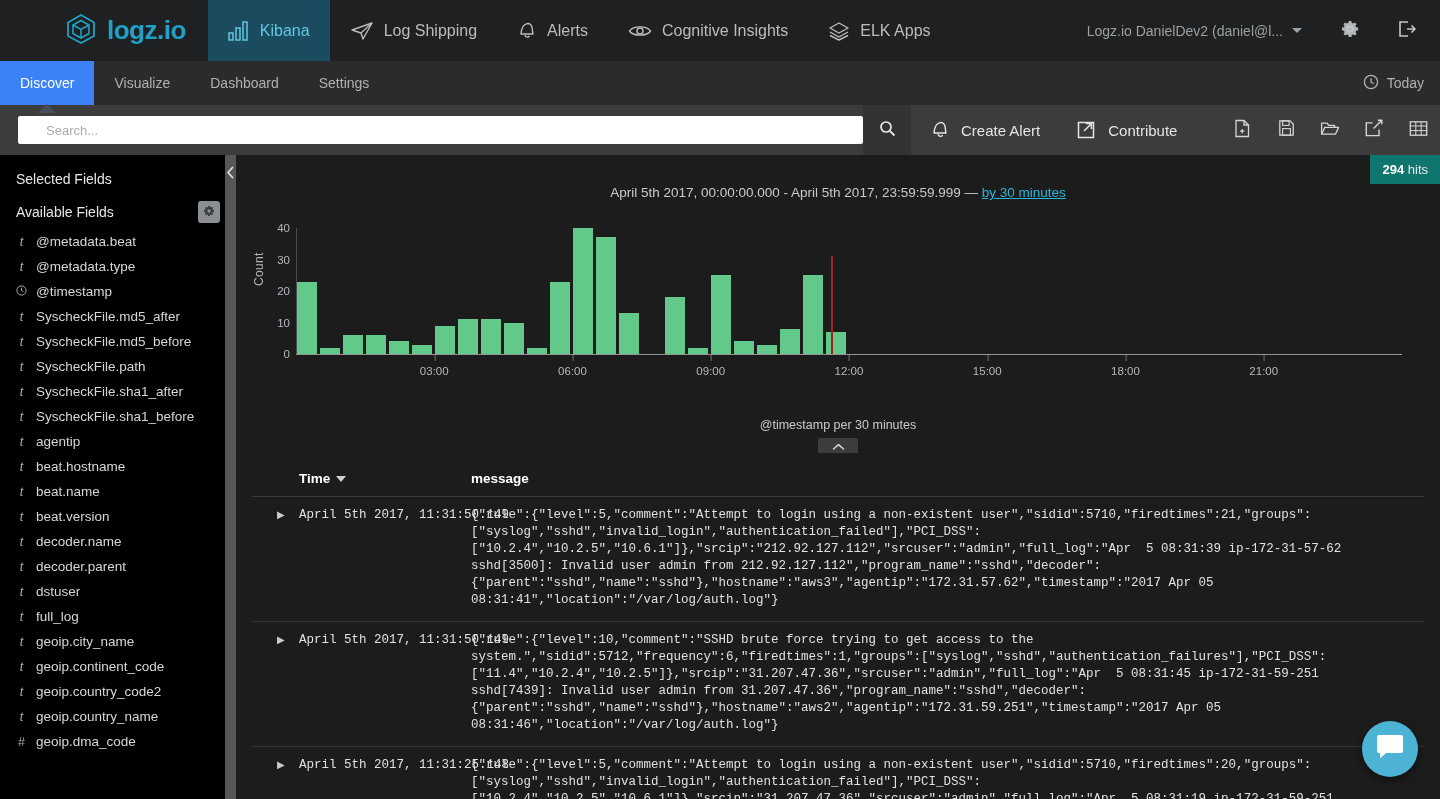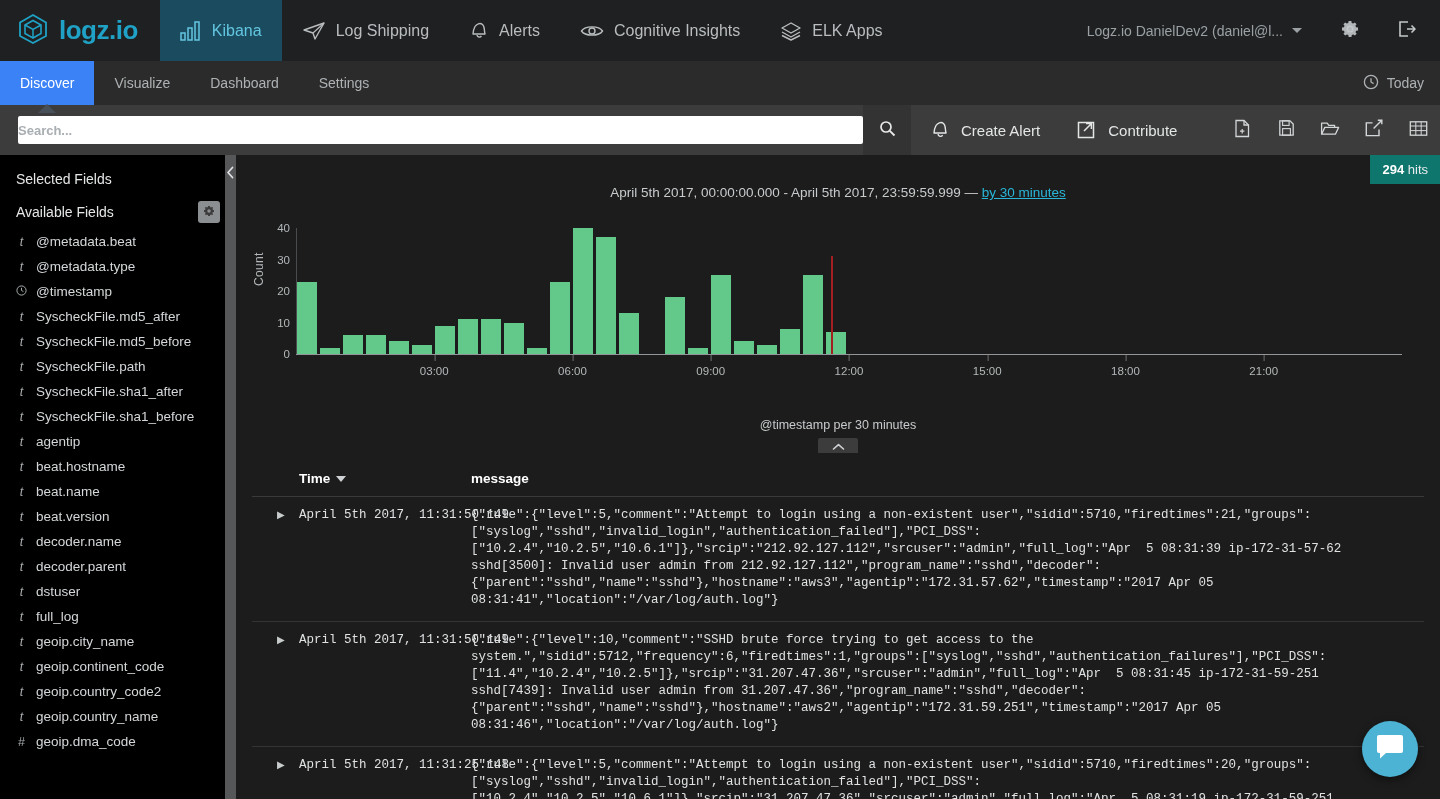--- a/index.html
+++ b/index.html
@@ -15,20 +15,21 @@
 
   
   .topnav {
     height: 61px; background: #1f2021;
     display: flex; align-items: stretch;
     position: relative; z-index: 20;
   }
   .brand {
     display: flex; align-items: center; gap: 9px;
     padding: 0 22px 0 16px;
+    margin-left: 48px;
   }
   .brand-text { color: #1fa2c6; font-size: 26px; font-weight: bold; letter-spacing: -0.5px; }
   .nav-item {
     display: flex; align-items: center; gap: 10px;
     padding: 0 20px; color: #b9bdbf; font-size: 16px; cursor: pointer;
   }
   .nav-item.active { background: #1b4b5e; color: #63c6e0; }
   .nav-item svg { display: block; }
   .nav-right {
     margin-left: auto; display: flex; align-items: center; gap: 12px; padding-right: 12px;
@@ -67,23 +68,22 @@
   }
 
   
   .searchrow {
     height: 50px; background: #3c3c3c; display: flex; align-items: center;
     padding-left: 18px; position: relative; z-index: 10;
   }
   .search-input {
     width: 845px; height: 28px; border: none; border-radius: 2px;
     background: #ffffff; color: #333; font-size: 13px;
-    padding: 0 0; outline: none;
+    padding: 0 28px; outline: none;
     font-family: "Liberation Sans", sans-serif;
-    font-weight: bold;
   }
   .search-input::placeholder { color: #a9aeb2; }
   .search-btn {
     width: 48px; height: 50px; background: #333333; border: none;
     display: flex; align-items: center; justify-content: center; cursor: pointer;
   }
   .toolbar {
     flex: 1; height: 50px; background: #3c3c3c;
     display: flex; align-items: center; gap: 0px;
   }

